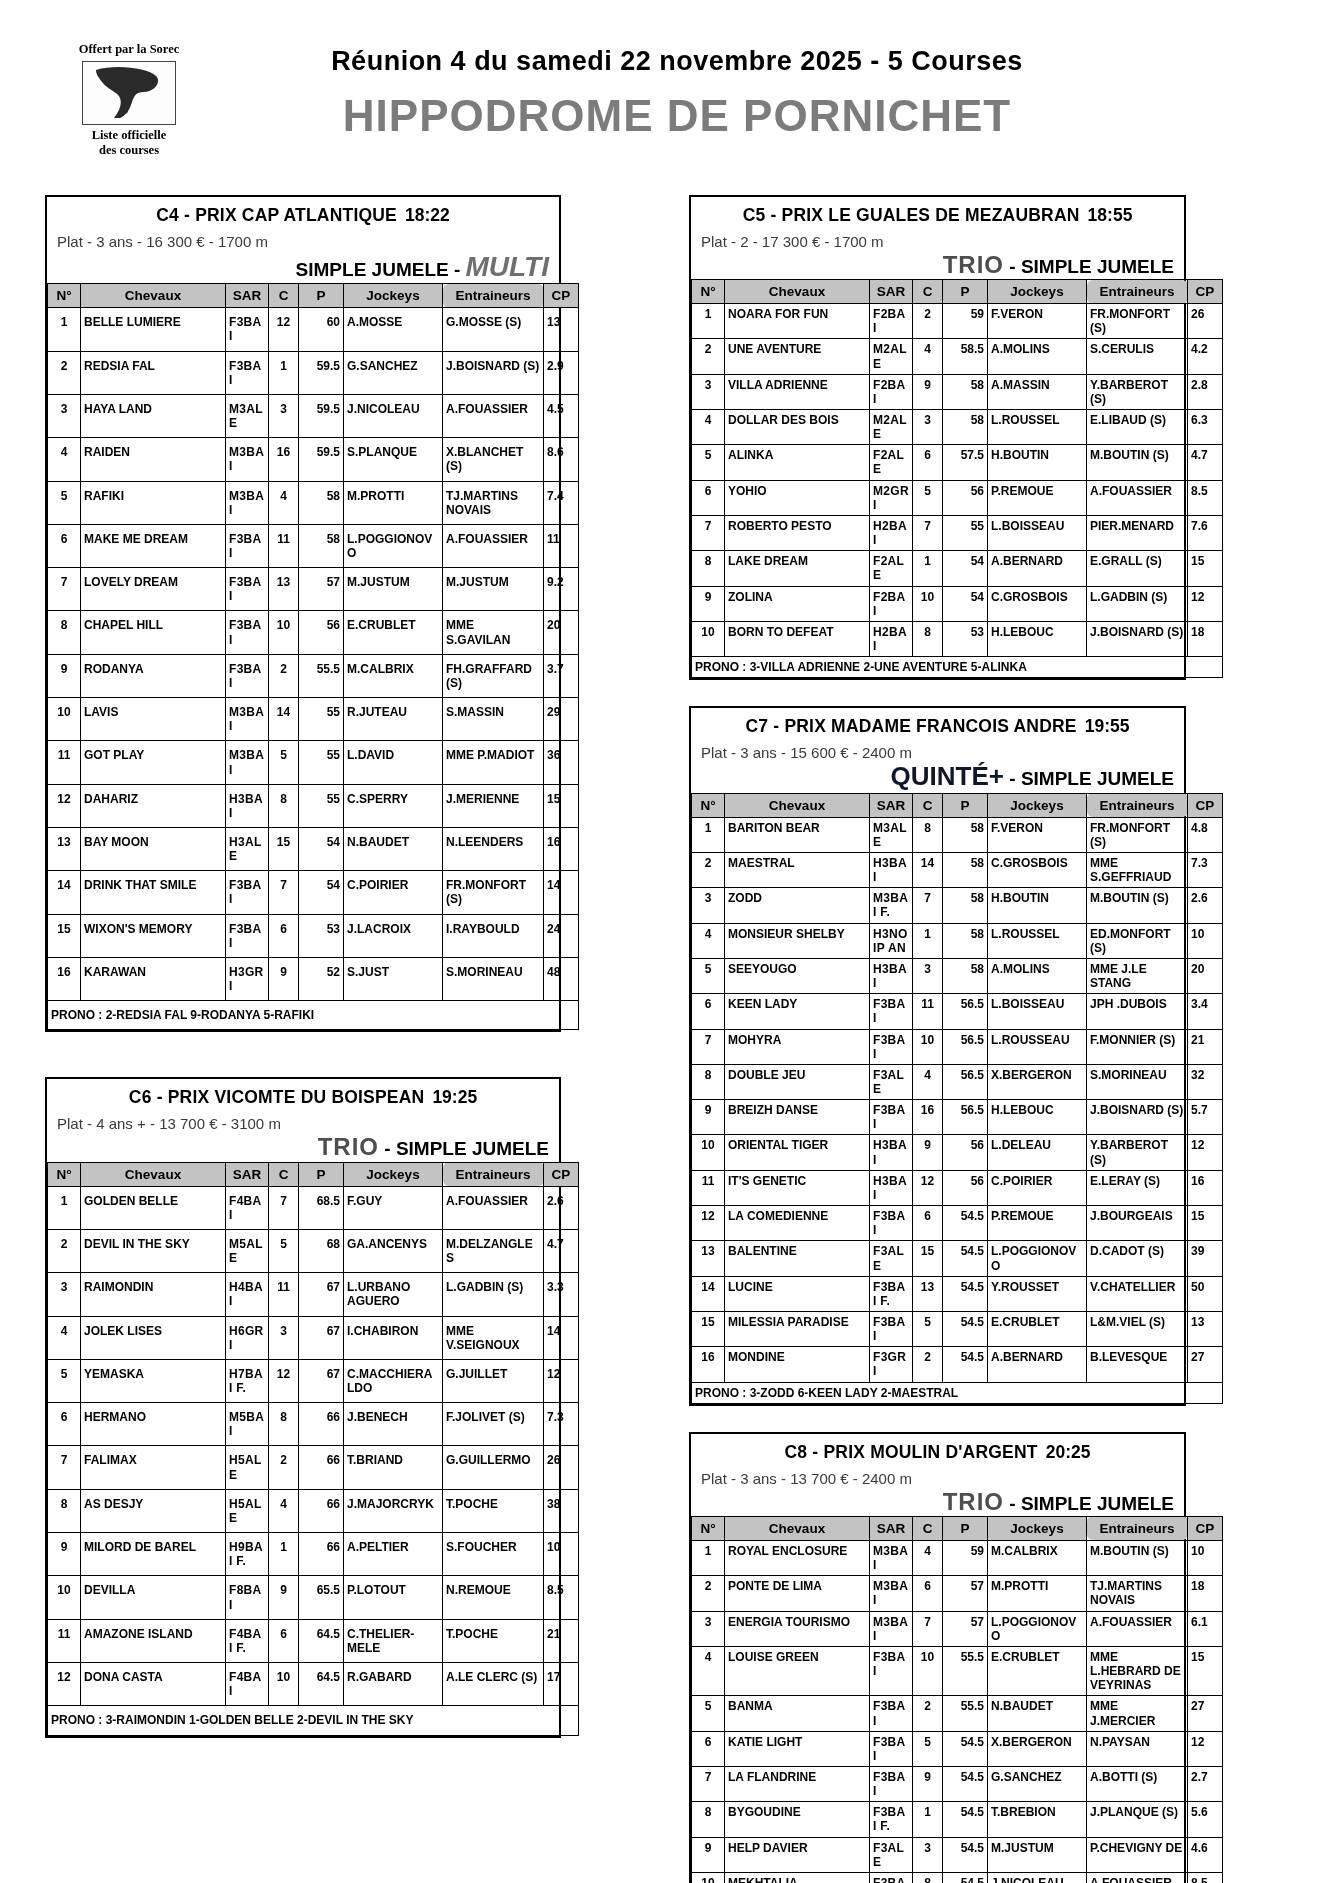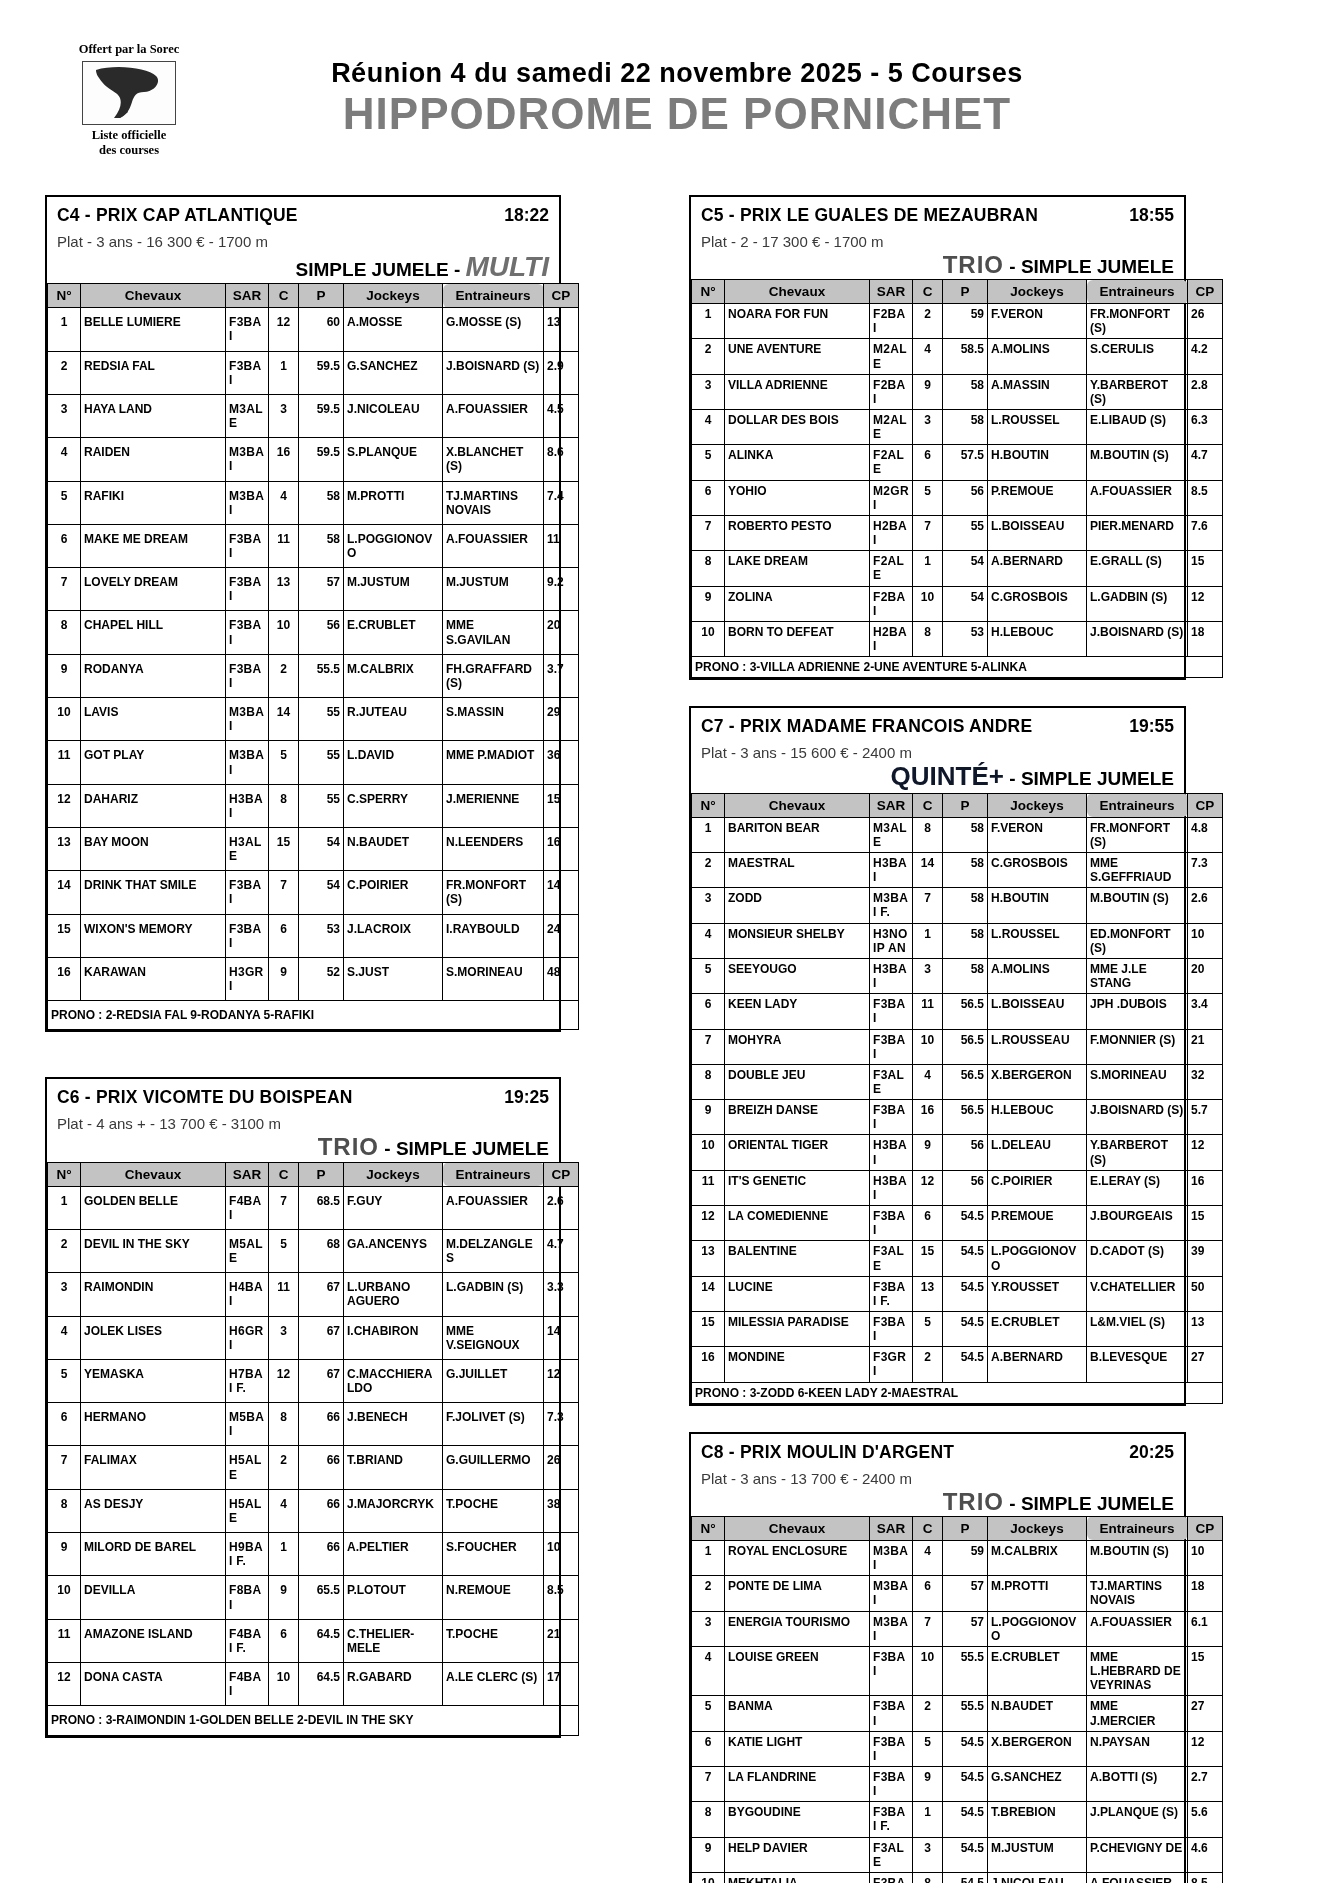--- a/index.html
+++ b/index.html
@@ -8,31 +8,31 @@
     font-family:"Liberation Sans", sans-serif;color:#000;overflow:hidden;
     margin:0 auto;
   }
   
   .page-header{display:flex;align-items:flex-start;padding:42px 40px 0 64px;}
   .logo-block{width:130px;text-align:center;flex:0 0 auto;}
   .logo-caption{font-family:"Liberation Serif", serif;font-weight:bold;font-size:12.5px;line-height:1.25;}
   .logo-box{width:92px;height:62px;border:1px solid #444;margin:3px auto 3px auto;
     display:flex;align-items:center;justify-content:center;background:#fdfdfd;}
   .title-block{flex:1 1 auto;text-align:center;padding-right:130px;}
-  .meeting-title{font-size:27px;font-weight:bold;letter-spacing:0.5px;margin-top:16px;}
-  .venue-title{font-size:44px;font-weight:bold;color:#7c7c7c;letter-spacing:1px;margin-top:0;}
+  .meeting-title{font-size:27px;font-weight:bold;letter-spacing:0.5px;margin-top:4px;}
+  .venue-title{font-size:44px;font-weight:bold;color:#7c7c7c;letter-spacing:1px;margin-top:14px;}
   
   .tables{display:flex;align-items:flex-start;padding:36px 0 0 45px;}
   .col-left{width:516px;flex:0 0 auto;}
   .col-right{width:497px;flex:0 0 auto;margin-left:128px;}
   
   .race{border:2px solid #000;background:#fff;margin-bottom:26px;}
   .col-left .race{margin-bottom:45px;}
   .race-top{padding:8px 10px 0 10px;}
-  .race-title-row{display:flex;justify-content:space-between;align-items:baseline;gap:8px;}
+  .race-title-row{display:flex;justify-content:center;align-items:baseline;gap:8px;}
   .race-title{font-size:17.5px;font-weight:bold;letter-spacing:0.2px;}
   .race-time{font-size:17.5px;font-weight:bold;}
   .race-conditions{font-size:15px;font-weight:normal;color:#3a3a3a;margin-top:7px;}
   .bet-line{text-align:right;font-weight:bold;font-size:19px;color:#000;
     margin-top:2px;margin-bottom:2px;line-height:1.05;}
   .bet-feature[data-style="multi"]{font-style:italic;color:#6f6f6f;font-size:28px;}
   .bet-feature[data-style="trio"]{color:#4e4e4e;font-size:24px;letter-spacing:1px;}
   .bet-feature[data-style="quinte"]{color:#0f172a;font-size:26px;}
   
   table.runners{width:100%;border-collapse:collapse;table-layout:fixed;}

